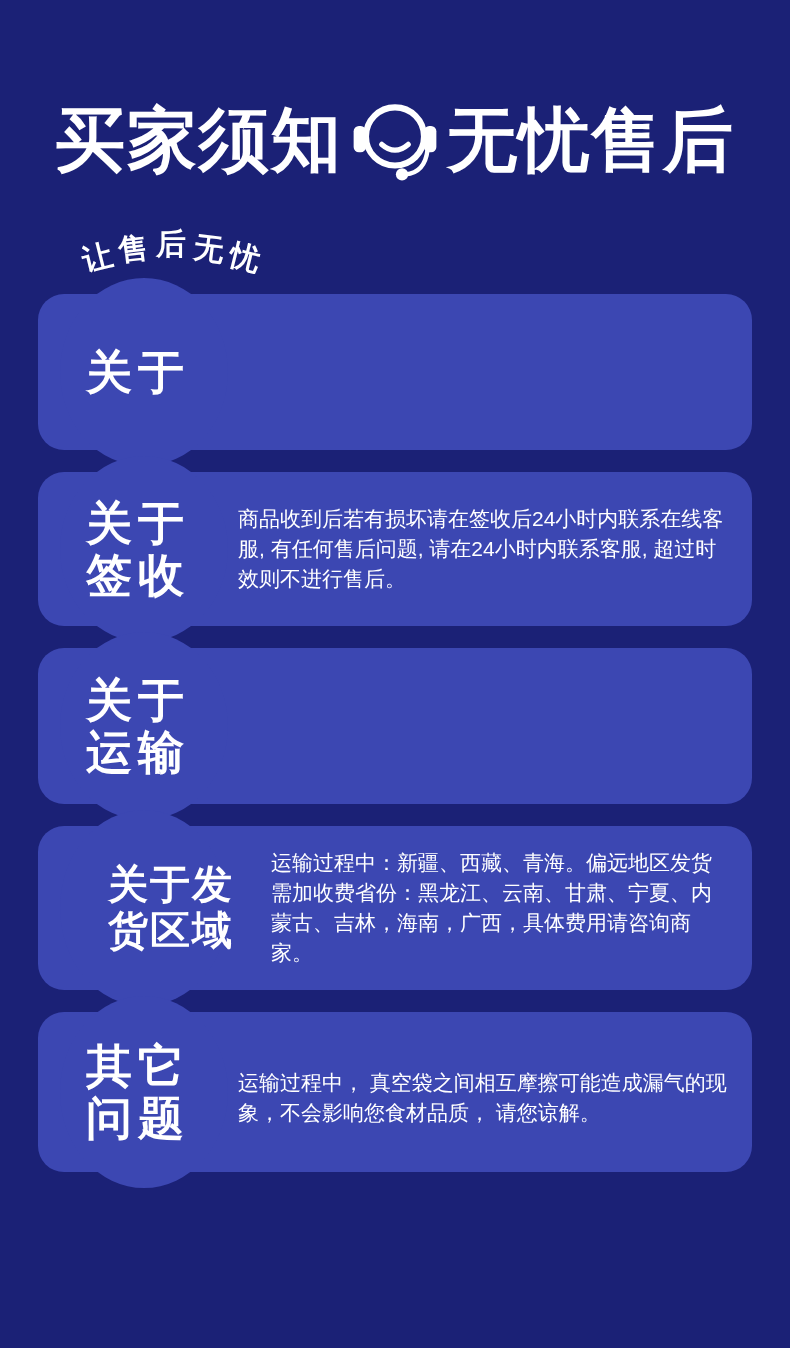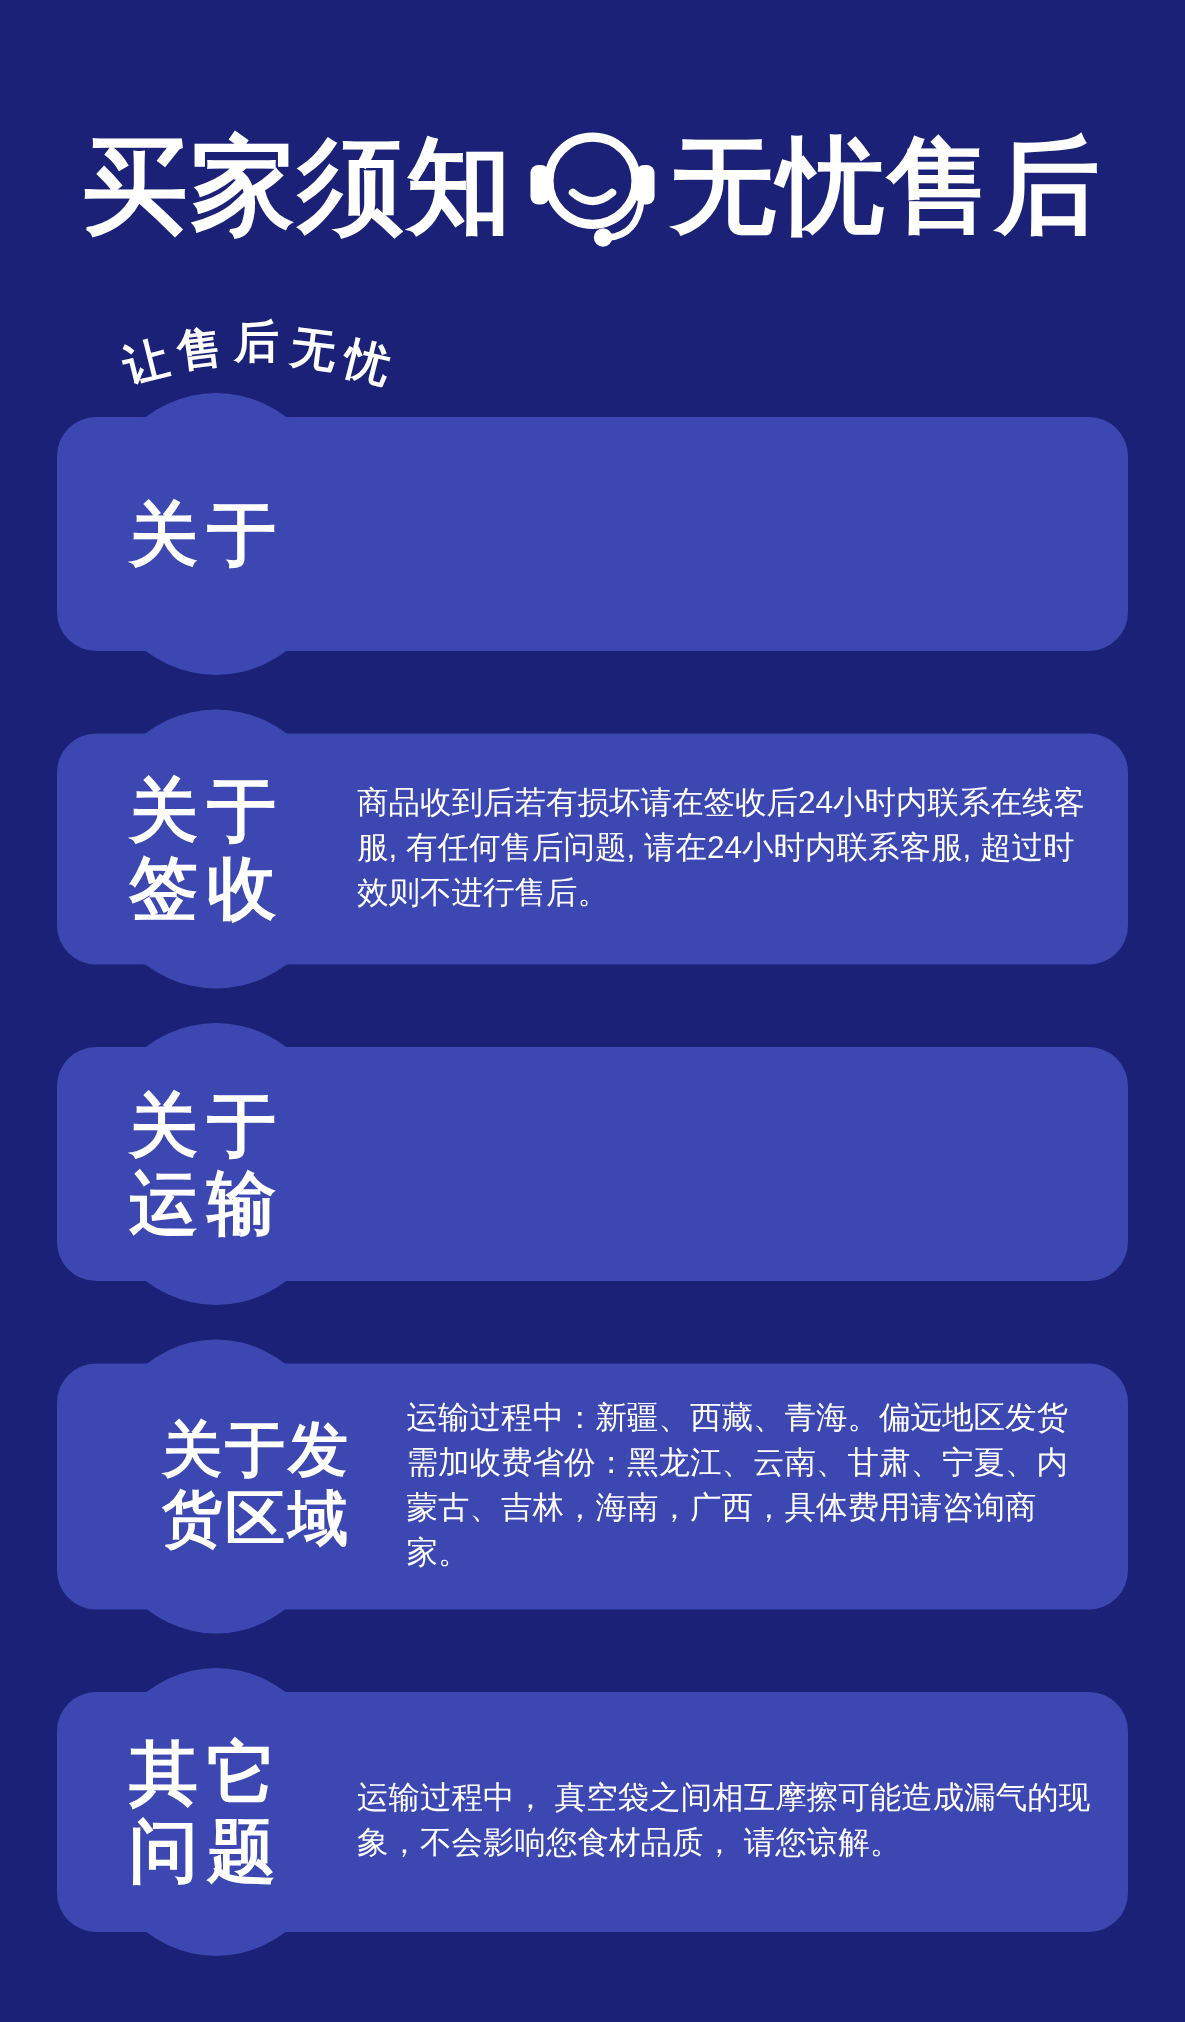--- a/index.html
+++ b/index.html
@@ -4,21 +4,21 @@
 <style>
   * { margin:0; padding:0; box-sizing:border-box; }
   html,body { width:790px; }
   body {
     width:790px; height:1348px;
     background: var(--background, #1b2176);
     overflow:hidden;
     font-family:"Liberation Sans","DejaVu Sans",sans-serif;
     color: var(--text, #ffffff);
   }
-  .page { width:790px; height:1128px; position:relative; }
+  .page { width:790px; height:1128px; position:relative;margin-top:16px; }
 
   
   .header { padding-top:76px; }
   .title-row {
     display:flex; justify-content:center; align-items:center;
     font-size:70px; font-weight:900; letter-spacing:2px; line-height:1;
     color:var(--text,#fff); white-space:nowrap;
   }
   .hico { width:88px; height:96px; margin:0 8px; display:inline-block; }
   .hico svg { width:100%; height:100%; display:block; }
@@ -32,21 +32,21 @@
   .tagline span { display:inline-block; margin:0 4px; }
   .tg0 { transform:rotate(-14deg) translateY(10px); }
   .tg1 { transform:rotate(-7deg)  translateY(1px); }
   .tg2 { transform:rotate(0deg)   translateY(-4px); }
   .tg3 { transform:rotate(7deg)   translateY(1px); }
   .tg4 { transform:rotate(14deg)  translateY(10px); }
 
   
   .cards {
     margin-top:14px; padding:0 38px;
-    display:flex; flex-direction:column; gap:55px;
+    display:flex; flex-direction:column; gap:22px;
   }
   .card {
     position:relative;
     background: var(--card, #3c47b2);
     border-radius:26px;
     display:flex; align-items:center;
   }
   
   .card::before {
     content:""; position:absolute;

